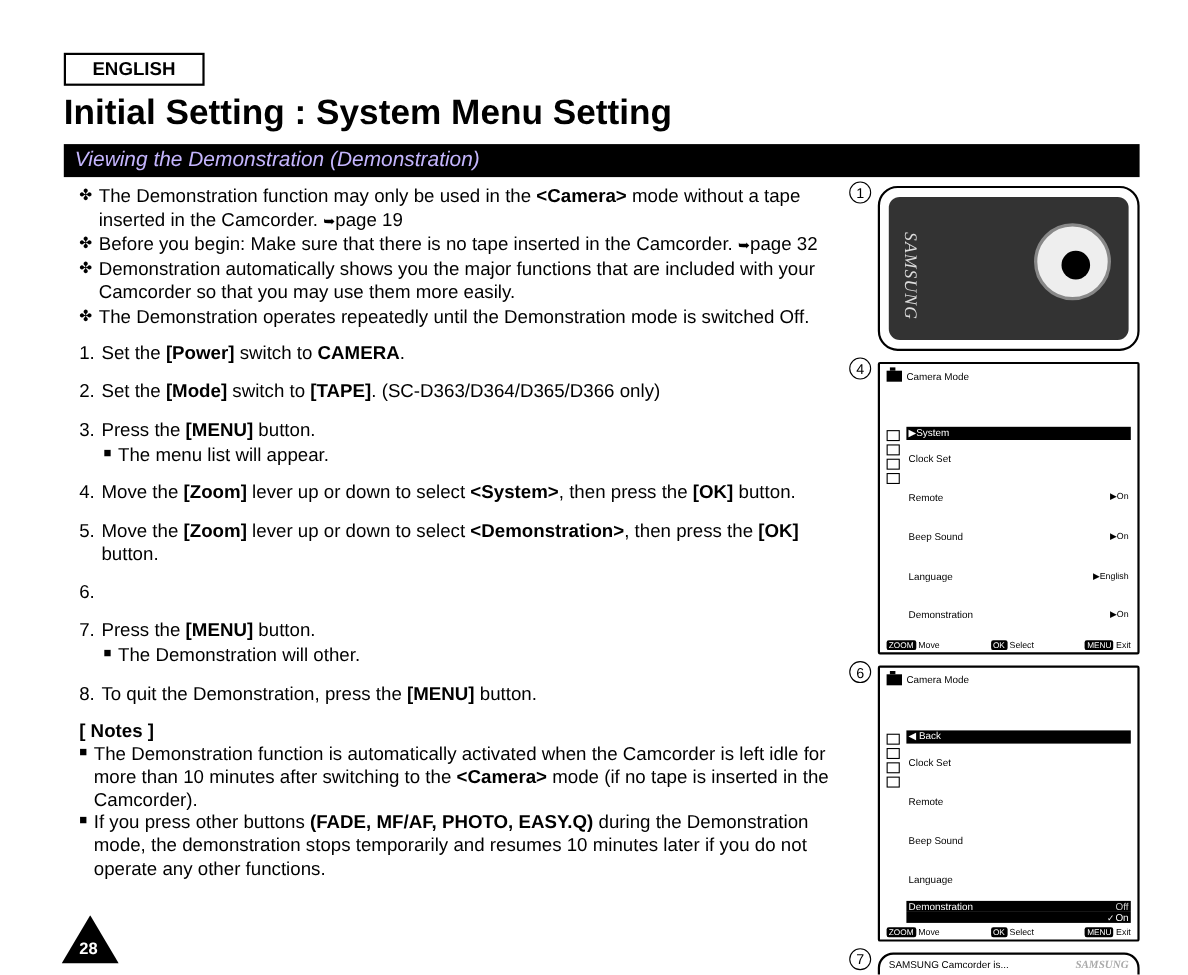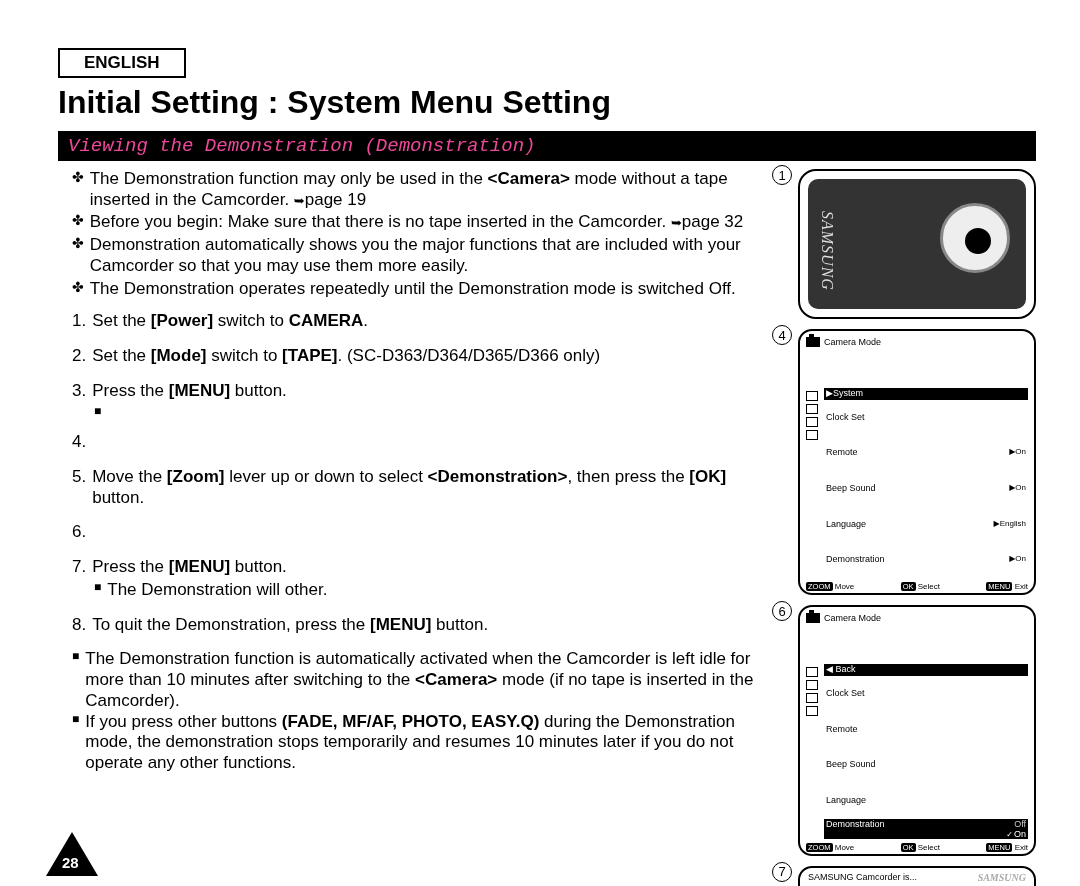--- a/index.html
+++ b/index.html
@@ -19,23 +19,23 @@
     font-weight: bold;
     font-size: 17px;
   }
   .title {
     font-size: 32px;
     font-weight: bold;
     margin-top: 6px;
   }
   .section-bar {
     background: #000;
-    color: #ec4899;
+    color: #c4b5fd;
     font-style: italic;
-    font-family: Liberation Mono, monospace;
+    font-family: Liberation Sans, sans-serif;
     font-size: 19px;
     padding: 4px 10px;
     margin-top: 10px;
     width: 100%;
   }
   .content-wrap {
     display: flex;
     margin-top: 8px;
     gap: 22px;
   }
@@ -54,21 +54,21 @@
   .ol { margin-left: 4px; margin-top: 12px; }
   .ol .step { display:flex; gap:6px; margin-bottom: 14px; }
   .ol .num { white-space: nowrap; }
   .sub { display:flex; gap:6px; margin-left: 22px; margin-top:2px; }
   .sub .sq { font-size:12px; }
   .notes-head { font-weight: bold; margin-top: 4px; margin-left: 4px; }
   .notes .row { display:flex; gap:6px; margin-left: 4px; }
   .notes .sq { font-size:12px; }
   .page-badge {
     position: absolute;
-    left: 46px;
+    left: 56px;
     bottom: 10px;
   }
   .page-badge svg { display:block; }
   .page-num {
     position: absolute;
     color:#fff;
     font-weight:bold;
     font-size:15px;
     left:16px;
     top:22px;
@@ -127,21 +127,21 @@
     left:18px; top:40px;
     writing-mode: vertical-rl;
     color:#ddd;
     font-family:"Times New Roman",serif;
     font-style:italic;
     font-size:16px;
     letter-spacing:1px;
   }
   .lcd-panel {
     border:2px solid #000;
-    border-radius:14px;
+    border-radius:2px;
     padding:6px 6px 2px 6px;
     font-size:9px;
     background:#fff;
   }
   .lcd-header {
     display:flex;
     align-items:center;
     gap:4px;
     margin-bottom:2px;
   }
@@ -248,24 +248,26 @@
           <span class="num">2.</span>
           <span><span>Set the </span><b>[Mode]</b><span> switch to </span><b>[TAPE]</b><span>. (SC-D363/D364/D365/D366 only)</span></span>
         </div>
       <div>
         <div class="step" style="margin-bottom:2px;">
             <span class="num">3.</span>
             <span><span>Press the </span><b>[MENU]</b><span> button.</span></span>
           </div>
         <div class="sub">
             <span class="sq">■</span>
+            <span>The menu list will appear.</span>
           </div>
       </div>
       <div class="step" style="margin-top:14px;">
           <span class="num">4.</span>
+          <span><span>Move the </span><b>[Zoom]</b><span> lever up or down to select </span><b>&lt;System&gt;</b><span>, then press the </span><b>[OK]</b><span> button.</span></span>
         </div>
       <div class="step">
           <span class="num">5.</span>
           <span><span>Move the </span><b>[Zoom]</b><span> lever up or down to select </span><b>&lt;Demonstration&gt;</b><span>, then press the </span><b>[OK]</b><span> button.</span></span>
         </div>
       <div class="step">
           <span class="num">6.</span>
         </div>
       <div>
         <div class="step" style="margin-bottom:2px;">
@@ -276,20 +278,21 @@
             <span class="sq">■</span>
             <span>The Demonstration will other.</span>
           </div>
       </div>
       <div class="step" style="margin-top:14px;">
           <span class="num">8.</span>
           <span><span>To quit the Demonstration, press the </span><b>[MENU]</b><span> button.</span></span>
         </div>
     </div>
 
+    <div class="notes-head">[ Notes ]</div>
     <div class="notes">
       <div class="row">
           <span class="sq">■</span>
           <span><span>The Demonstration function is automatically activated when the Camcorder is left idle for more than 10 minutes after switching to the </span><b>&lt;Camera&gt;</b><span> mode (if no tape is inserted in the Camcorder).</span></span>
         </div>
       <div class="row">
           <span class="sq">■</span>
           <span><span>If you press other buttons </span><b>(FADE, MF/AF, PHOTO, EASY.Q)</b><span> during the Demonstration mode, the demonstration stops temporarily and resumes 10 minutes later if you do not operate any other functions.</span></span>
         </div>
     </div>

